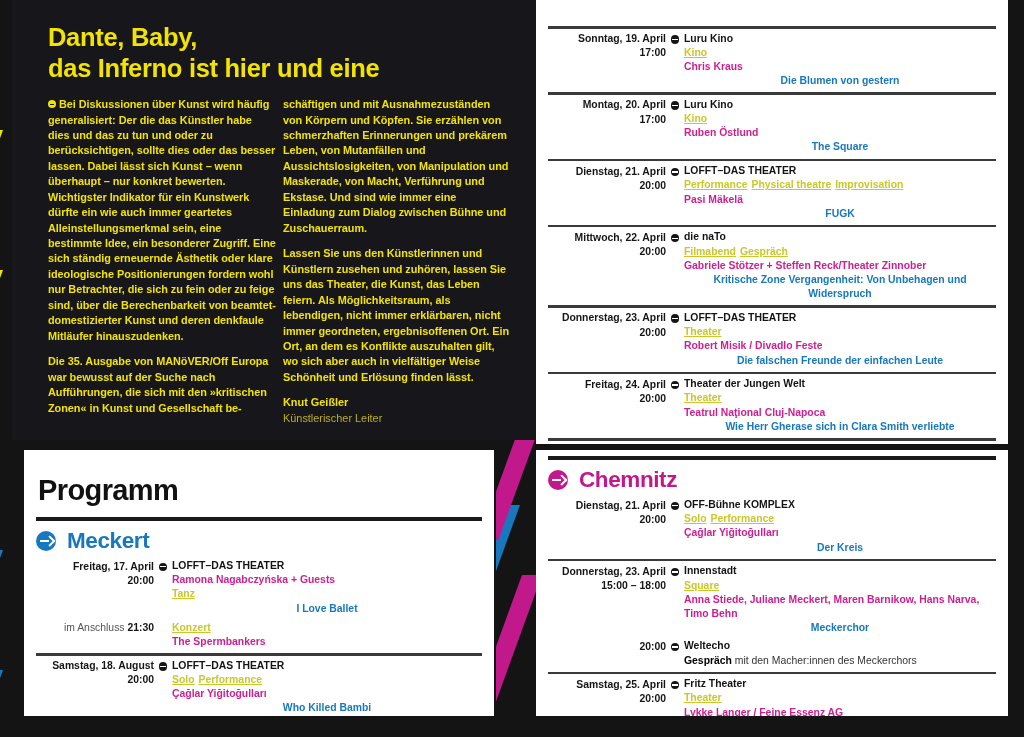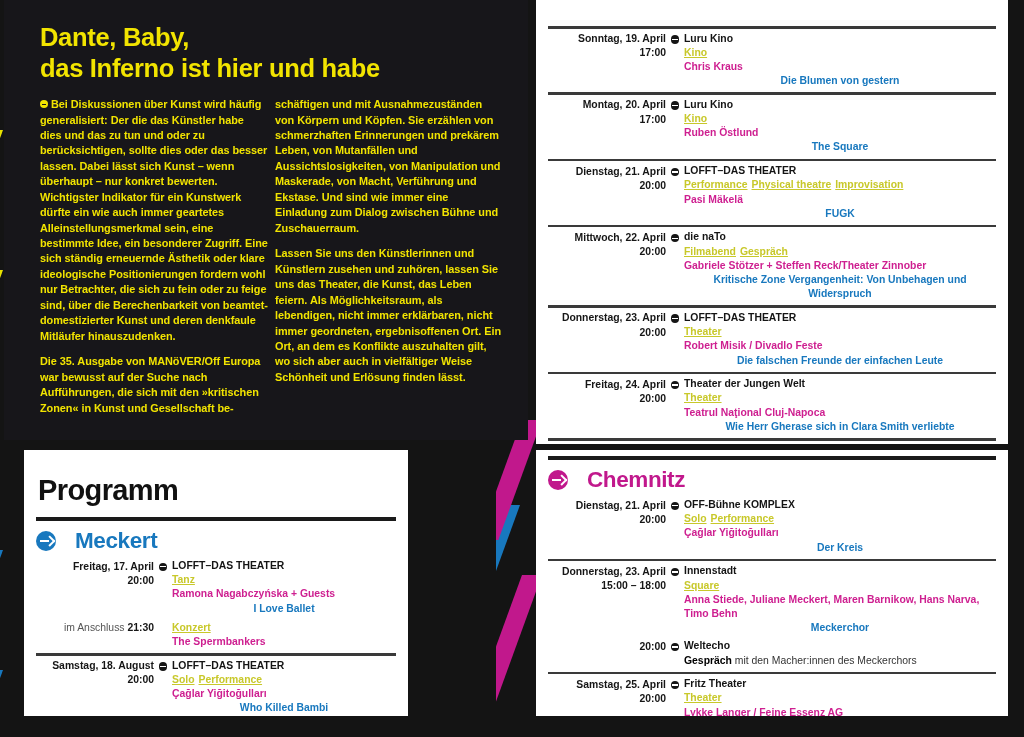--- a/index.html
+++ b/index.html
@@ -13,21 +13,21 @@
 
   
   .stripes { position:absolute; overflow:hidden; background:#141414; }
   .stripes i {
     position:absolute; display:block; top:-40px; height:calc(100% + 80px);
     transform:skewX(-20deg); transform-origin:top left;
   }
 
   
   #editorial {
-    position:absolute; left:4px; top:0; width:524px; height:440px;
+    position:absolute; left:12px; top:0; width:524px; height:440px;
     background:#17161a; overflow:hidden;
   }
   #edito-inner { position:absolute; left:36px; top:22px; right:18px; }
   .headline {
     color:#F2E400; font-size:25.5px; font-weight:bold; line-height:1.2;
     letter-spacing:-0.3px;
   }
   .headline span { display:block; }
   .cols { display:flex; gap:7px; margin-top:14px; }
   .col { width:228px; }
@@ -43,32 +43,32 @@
     display:inline-block; width:8px; height:8px; border-radius:50%;
     background:#F2E400; position:relative; top:0px; margin-right:3px;
   }
   .inline-bullet::after {
     content:""; position:absolute; left:1.6px; top:3.4px; width:4.8px; height:1.4px;
     background:#17161a;
   }
 
   
   .card { position:absolute; background:#ffffff; overflow:hidden; }
-  #card-left  { left:24px;  top:450px; width:384px; height:266px; }
+  #card-left  { left:24px;  top:450px; width:470px; height:266px; }
   #card-rt    { left:536px; top:0px;   width:472px; height:444px; }
   #card-rb    { left:536px; top:450px; width:472px; height:266px; }
 
   .prog-title {
     font-size:29px; font-weight:bold; color:#111; letter-spacing:-0.6px;
     margin:24px 0 10px 14px;
   }
   .rule-thick { height:4px; background:#1a1a1a; margin:0 12px; }
   .rule-med   { height:2.5px; background:#3a3a3a; margin:0 12px; }
 
-  .city { display:flex; align-items:center; gap:19px; margin:7px 0 2px 12px; }
+  .city { display:flex; align-items:center; gap:11px; margin:7px 0 2px 12px; }
   .city-arrow {
     width:20px; height:20px; border-radius:50%; position:relative; flex:none;
   }
   .city-arrow::before {
     content:""; position:absolute; left:4px; top:9px; width:9px; height:2.4px;
     background:#fff;
   }
   .city-arrow::after {
     content:""; position:absolute; left:10px; top:6px; width:5.6px; height:5.6px;
     border-top:2.4px solid #fff; border-right:2.4px solid #fff;
@@ -128,34 +128,38 @@
   <i style="left:-6px;width:21px;background:#1878BE;top:148px;height:135px;"></i>
   <i style="left:-6px;width:21px;background:#1878BE;top:316px;height:135px;"></i>
   <i style="left:-6px;width:21px;background:#C1188C;top:478px;height:110px;"></i>
   <i style="left:-6px;width:21px;background:#C1188C;top:620px;height:135px;"></i>
 </div>
 
 <section id="editorial">
   <div id="edito-inner">
     <h1 class="headline">
       <span>Dante, Baby,</span>
-      <span>das Inferno ist hier und habe</span>
+      <span>das Inferno ist hier und eine</span>
     </h1>
     <div class="cols">
       <div class="col">
         <div class="body-txt">
           <p><span class="inline-bullet"></span><span>Bei Diskussionen über Kunst wird häufig generalisiert: Der die das Künstler habe dies und das zu tun und oder zu berücksichtigen, sollte dies oder das besser lassen. Dabei lässt sich Kunst – wenn überhaupt – nur konkret bewerten. Wichtigster Indikator für ein Kunstwerk dürfte ein wie auch immer geartetes Alleinstellungsmerkmal sein, eine bestimmte Idee, ein besonderer Zugriff. Eine sich ständig erneuernde Ästhetik oder klare ideologische Positionierungen fordern wohl nur Betrachter, die sich zu fein oder zu feige sind, über die Berechenbarkeit von beamtet-domestizierter Kunst und deren denkfaule Mitläufer hinauszudenken.</span></p>
           <p>Die 35. Ausgabe von MANöVER/Off Europa war bewusst auf der Suche nach Aufführungen, die sich mit den »kritischen Zonen« in Kunst und Gesellschaft be-</p>
         </div>
       </div>
       <div class="col">
         <div class="body-txt">
           <p>schäftigen und mit Ausnahmezuständen von Körpern und Köpfen. Sie erzählen von schmerzhaften Erinnerungen und prekärem Leben, von Mutanfällen und Aussichtslosigkeiten, von Manipulation und Maskerade, von Macht, Verführung und Ekstase. Und sind wie immer eine Einladung zum Dialog zwischen Bühne und Zuschauerraum.</p>
           <p>Lassen Sie uns den Künstlerinnen und Künstlern zusehen und zuhören, lassen Sie uns das Theater, die Kunst, das Leben feiern. Als Möglichkeitsraum, als lebendigen, nicht immer erklärbaren, nicht immer geordneten, ergebnisoffenen Ort. Ein Ort, an dem es Konflikte auszuhalten gilt, wo sich aber auch in vielfältiger Weise Schönheit und Erlösung finden lässt.</p>
         </div>
+        <div style="margin-top:10px;">
+          <div class="sig-name">Knut Geißler</div>
+          <div class="sig-role">Künstlerischer Leiter</div>
+        </div>
       </div>
     </div>
   </div>
 </section>
 
 <section class="card" id="card-left">
   <h2 class="prog-title">Programm</h2>
   <div class="rule-thick"></div>
 
   <div class="city">
@@ -166,22 +170,22 @@
   <div class="ev">
     <div class="ev-when">
       <div>Freitag, 17. April</div>
       <div>20:00</div>
     </div>
     <div class="ev-bullet">
         <span class="dot"></span>
       </div>
     <div class="ev-body">
       <div class="ln venue">LOFFT–DAS THEATER</div>
+      <div class="ln artist">Ramona Nagabczyńska + Guests</div>
       <div class="ln genre">Tanz</div>
-      <div class="ln artist">Ramona Nagabczyńska + Guests</div>
       <div class="ln piece">I Love Ballet</div>
     </div>
   </div>
   <div class="ev" style="padding-top:1px;">
     <div class="ev-when">
       <div><span class="muted">im Anschluss</span>&nbsp;<span>21:30</span></div>
     </div>
     <div class="ev-bullet"></div>
     <div class="ev-body">
       <div class="ln genre">Konzert</div>

